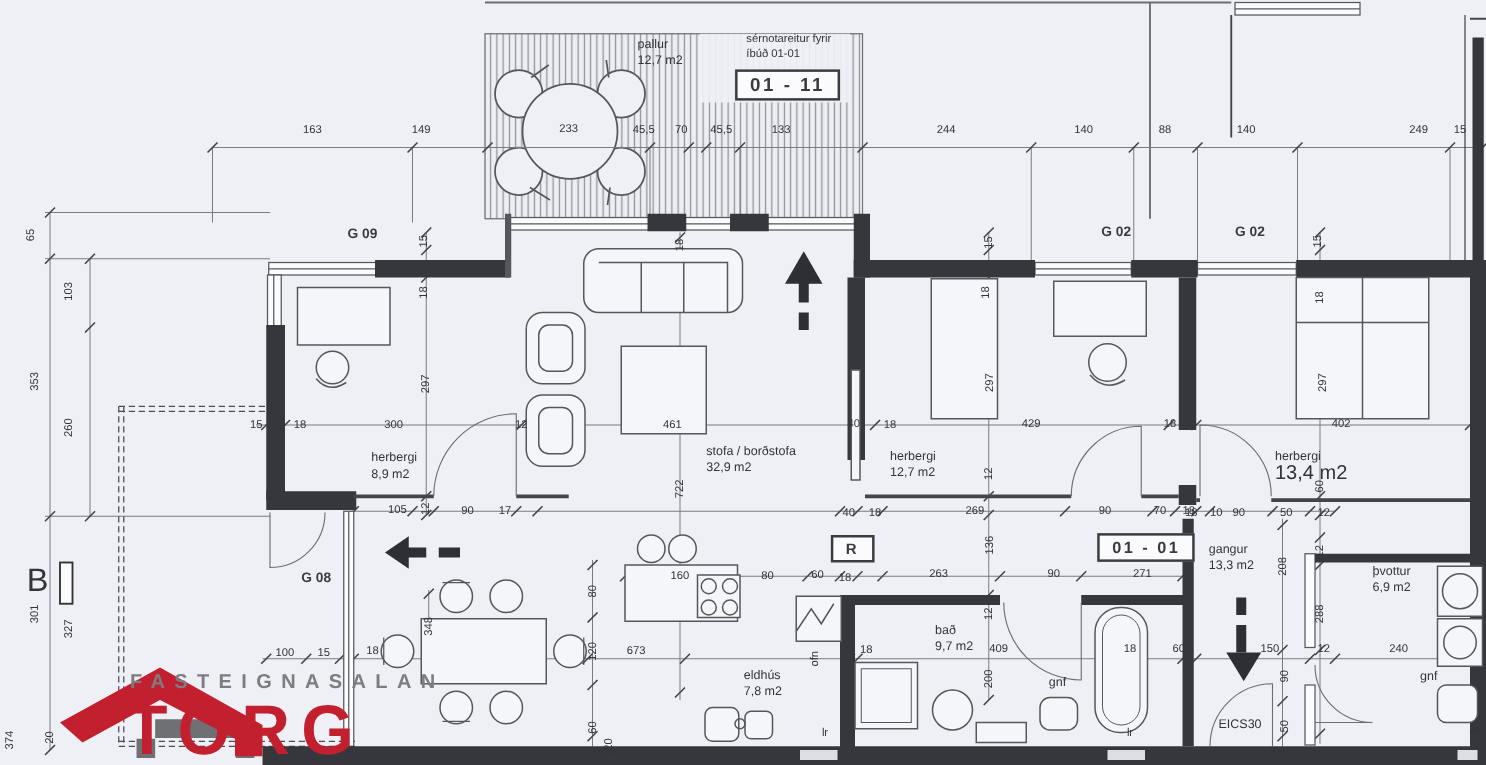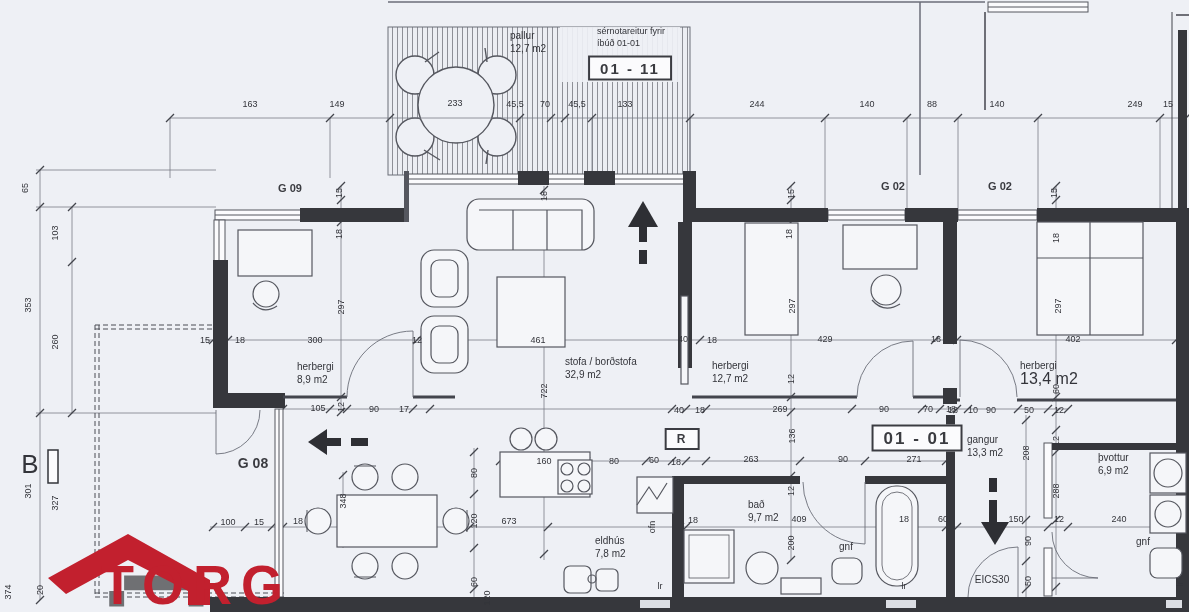--- a/index.html
+++ b/index.html
@@ -256,41 +256,41 @@
       <span class="lbl" style="left: 55px; top: 342px; transform: translate(-50%, -50%) rotate(-90deg);">260</span>
       <span class="lbl" style="left: 30px; top: 464px; font-size: 26px; transform: translate(-50%, -50%);">B</span>
       <span class="lbl" style="left: 28px; top: 491px; transform: translate(-50%, -50%) rotate(-90deg);">301</span>
       <span class="lbl" style="left: 55px; top: 503px; transform: translate(-50%, -50%) rotate(-90deg);">327</span>
       <span class="lbl" style="left: 8px; top: 592px; transform: translate(-50%, -50%) rotate(-90deg);">374</span>
       <span class="lbl" style="left: 40px; top: 590px; transform: translate(-50%, -50%) rotate(-90deg);">20</span>
       <span class="lbl" style="left: 487px; top: 598px; transform: translate(-50%, -50%) rotate(-90deg);">120</span>
       <span class="lbl bold" style="left: 290px; top: 188px; font-size: 11px; transform: translate(-50%, -50%);">G 09</span>
       <span class="lbl bold" style="left: 893px; top: 186px; font-size: 11px; transform: translate(-50%, -50%);">G 02</span>
       <span class="lbl bold" style="left: 1000px; top: 186px; font-size: 11px; transform: translate(-50%, -50%);">G 02</span>
-      <span class="lbl bold" style="left: 253px; top: 463px; font-size: 14px; transform: translate(-50%, -50%);">G 08</span>
+      <span class="lbl bold" style="left: 253px; top: 463px; font-size: 11px; transform: translate(-50%, -50%);">G 08</span>
       <span class="lbl" style="left: 297px; top: 367px; font-size: 10px; transform: translate(0px, -50%);">herbergi</span>
       <span class="lbl" style="left: 297px; top: 380px; font-size: 10px; transform: translate(0px, -50%);">8,9 m2</span>
       <span class="lbl" style="left: 565px; top: 362px; font-size: 10px; transform: translate(0px, -50%);">stofa / borðstofa</span>
       <span class="lbl" style="left: 565px; top: 375px; font-size: 10px; transform: translate(0px, -50%);">32,9 m2</span>
       <span class="lbl" style="left: 712px; top: 366px; font-size: 10px; transform: translate(0px, -50%);">herbergi</span>
       <span class="lbl" style="left: 712px; top: 379px; font-size: 10px; transform: translate(0px, -50%);">12,7 m2</span>
       <span class="lbl" style="left: 1020px; top: 366px; font-size: 10px; transform: translate(0px, -50%);">herbergi</span>
       <span class="lbl" style="left: 1020px; top: 379px; font-size: 16px; transform: translate(0px, -50%);">13,4 m2</span>
       <span class="lbl" style="left: 595px; top: 541px; font-size: 10px; transform: translate(0px, -50%);">eldhús</span>
       <span class="lbl" style="left: 595px; top: 554px; font-size: 10px; transform: translate(0px, -50%);">7,8 m2</span>
       <span class="lbl" style="left: 748px; top: 505px; font-size: 10px; transform: translate(0px, -50%);">bað</span>
       <span class="lbl" style="left: 748px; top: 518px; font-size: 10px; transform: translate(0px, -50%);">9,7 m2</span>
       <span class="lbl" style="left: 967px; top: 440px; font-size: 10px; transform: translate(0px, -50%);">gangur</span>
       <span class="lbl" style="left: 967px; top: 453px; font-size: 10px; transform: translate(0px, -50%);">13,3 m2</span>
       <span class="lbl" style="left: 1098px; top: 458px; font-size: 10px; transform: translate(0px, -50%);">þvottur</span>
       <span class="lbl" style="left: 1098px; top: 471px; font-size: 10px; transform: translate(0px, -50%);">6,9 m2</span>
       <span class="lbl" style="left: 846px; top: 547px; font-size: 10px; transform: translate(-50%, -50%);">gnf</span>
       <span class="lbl" style="left: 1143px; top: 542px; font-size: 10px; transform: translate(-50%, -50%);">gnf</span>
       <span class="lbl" style="left: 992px; top: 580px; font-size: 10px; transform: translate(-50%, -50%);">EICS30</span>
-      <span class="lbl box bold" style="left: 917px; top: 438px; font-size: 17px; transform: translate(-50%, -50%);">01 - 01</span>
+      <span class="lbl box bold" style="left: 917px; top: 438px; font-size: 13px; transform: translate(-50%, -50%);">01 - 01</span>
       <span class="lbl box bold" style="left: 682px; top: 439px; font-size: 12px; transform: translate(-50%, -50%);">R</span>
       <span class="lbl" style="left: 652px; top: 527px; transform: translate(-50%, -50%) rotate(-90deg);">ofn</span>
       <span class="lbl" style="left: 660px; top: 586px; transform: translate(-50%, -50%);">lr</span>
       <span class="lbl" style="left: 904px; top: 586px; transform: translate(-50%, -50%);">lr</span>
       <span class="lbl" style="left: 1180px; top: 584px; transform: translate(-50%, -50%) rotate(-90deg);">lr</span>
       <span class="lbl" style="left: 339px; top: 193px; transform: translate(-50%, -50%) rotate(-90deg);">15</span>
       <span class="lbl" style="left: 339px; top: 234px; transform: translate(-50%, -50%) rotate(-90deg);">18</span>
       <span class="lbl" style="left: 341px; top: 307px; transform: translate(-50%, -50%) rotate(-90deg);">297</span>
       <span class="lbl" style="left: 205px; top: 340px; transform: translate(-50%, -50%);">15</span>
       <span class="lbl" style="left: 240px; top: 340px; transform: translate(-50%, -50%);">18</span>
@@ -357,15 +357,16 @@
       <span class="lbl" style="left: 1119px; top: 519px; transform: translate(-50%, -50%);">240</span>
       <span class="lbl" style="left: 1028px; top: 541px; transform: translate(-50%, -50%) rotate(-90deg);">90</span>
       <span class="lbl" style="left: 1028px; top: 581px; transform: translate(-50%, -50%) rotate(-90deg);">50</span>
     </div>
 
 <div id="logo">
   <svg width="290" height="87" viewBox="0 0 290 87">
     <path d="M2,58 h24 v-25 h128 v50 h-24 v-26 H26 v26 H2 Z" transform="translate(108,30) scale(0.62)" fill="#6f7073"></path>
     <path d="M48,53 L128,9 L210,55 L210,80 L188,80 L188,66 L128,35 L66,69 Z" transform="translate(0,0) scale(1)" fill="#c2202e"></path>
   </svg>
+  <div class="name">FASTEIGNASALAN</div>
   <div class="brand">TORG</div>
 </div>
 </div>
 
 </body></html>

